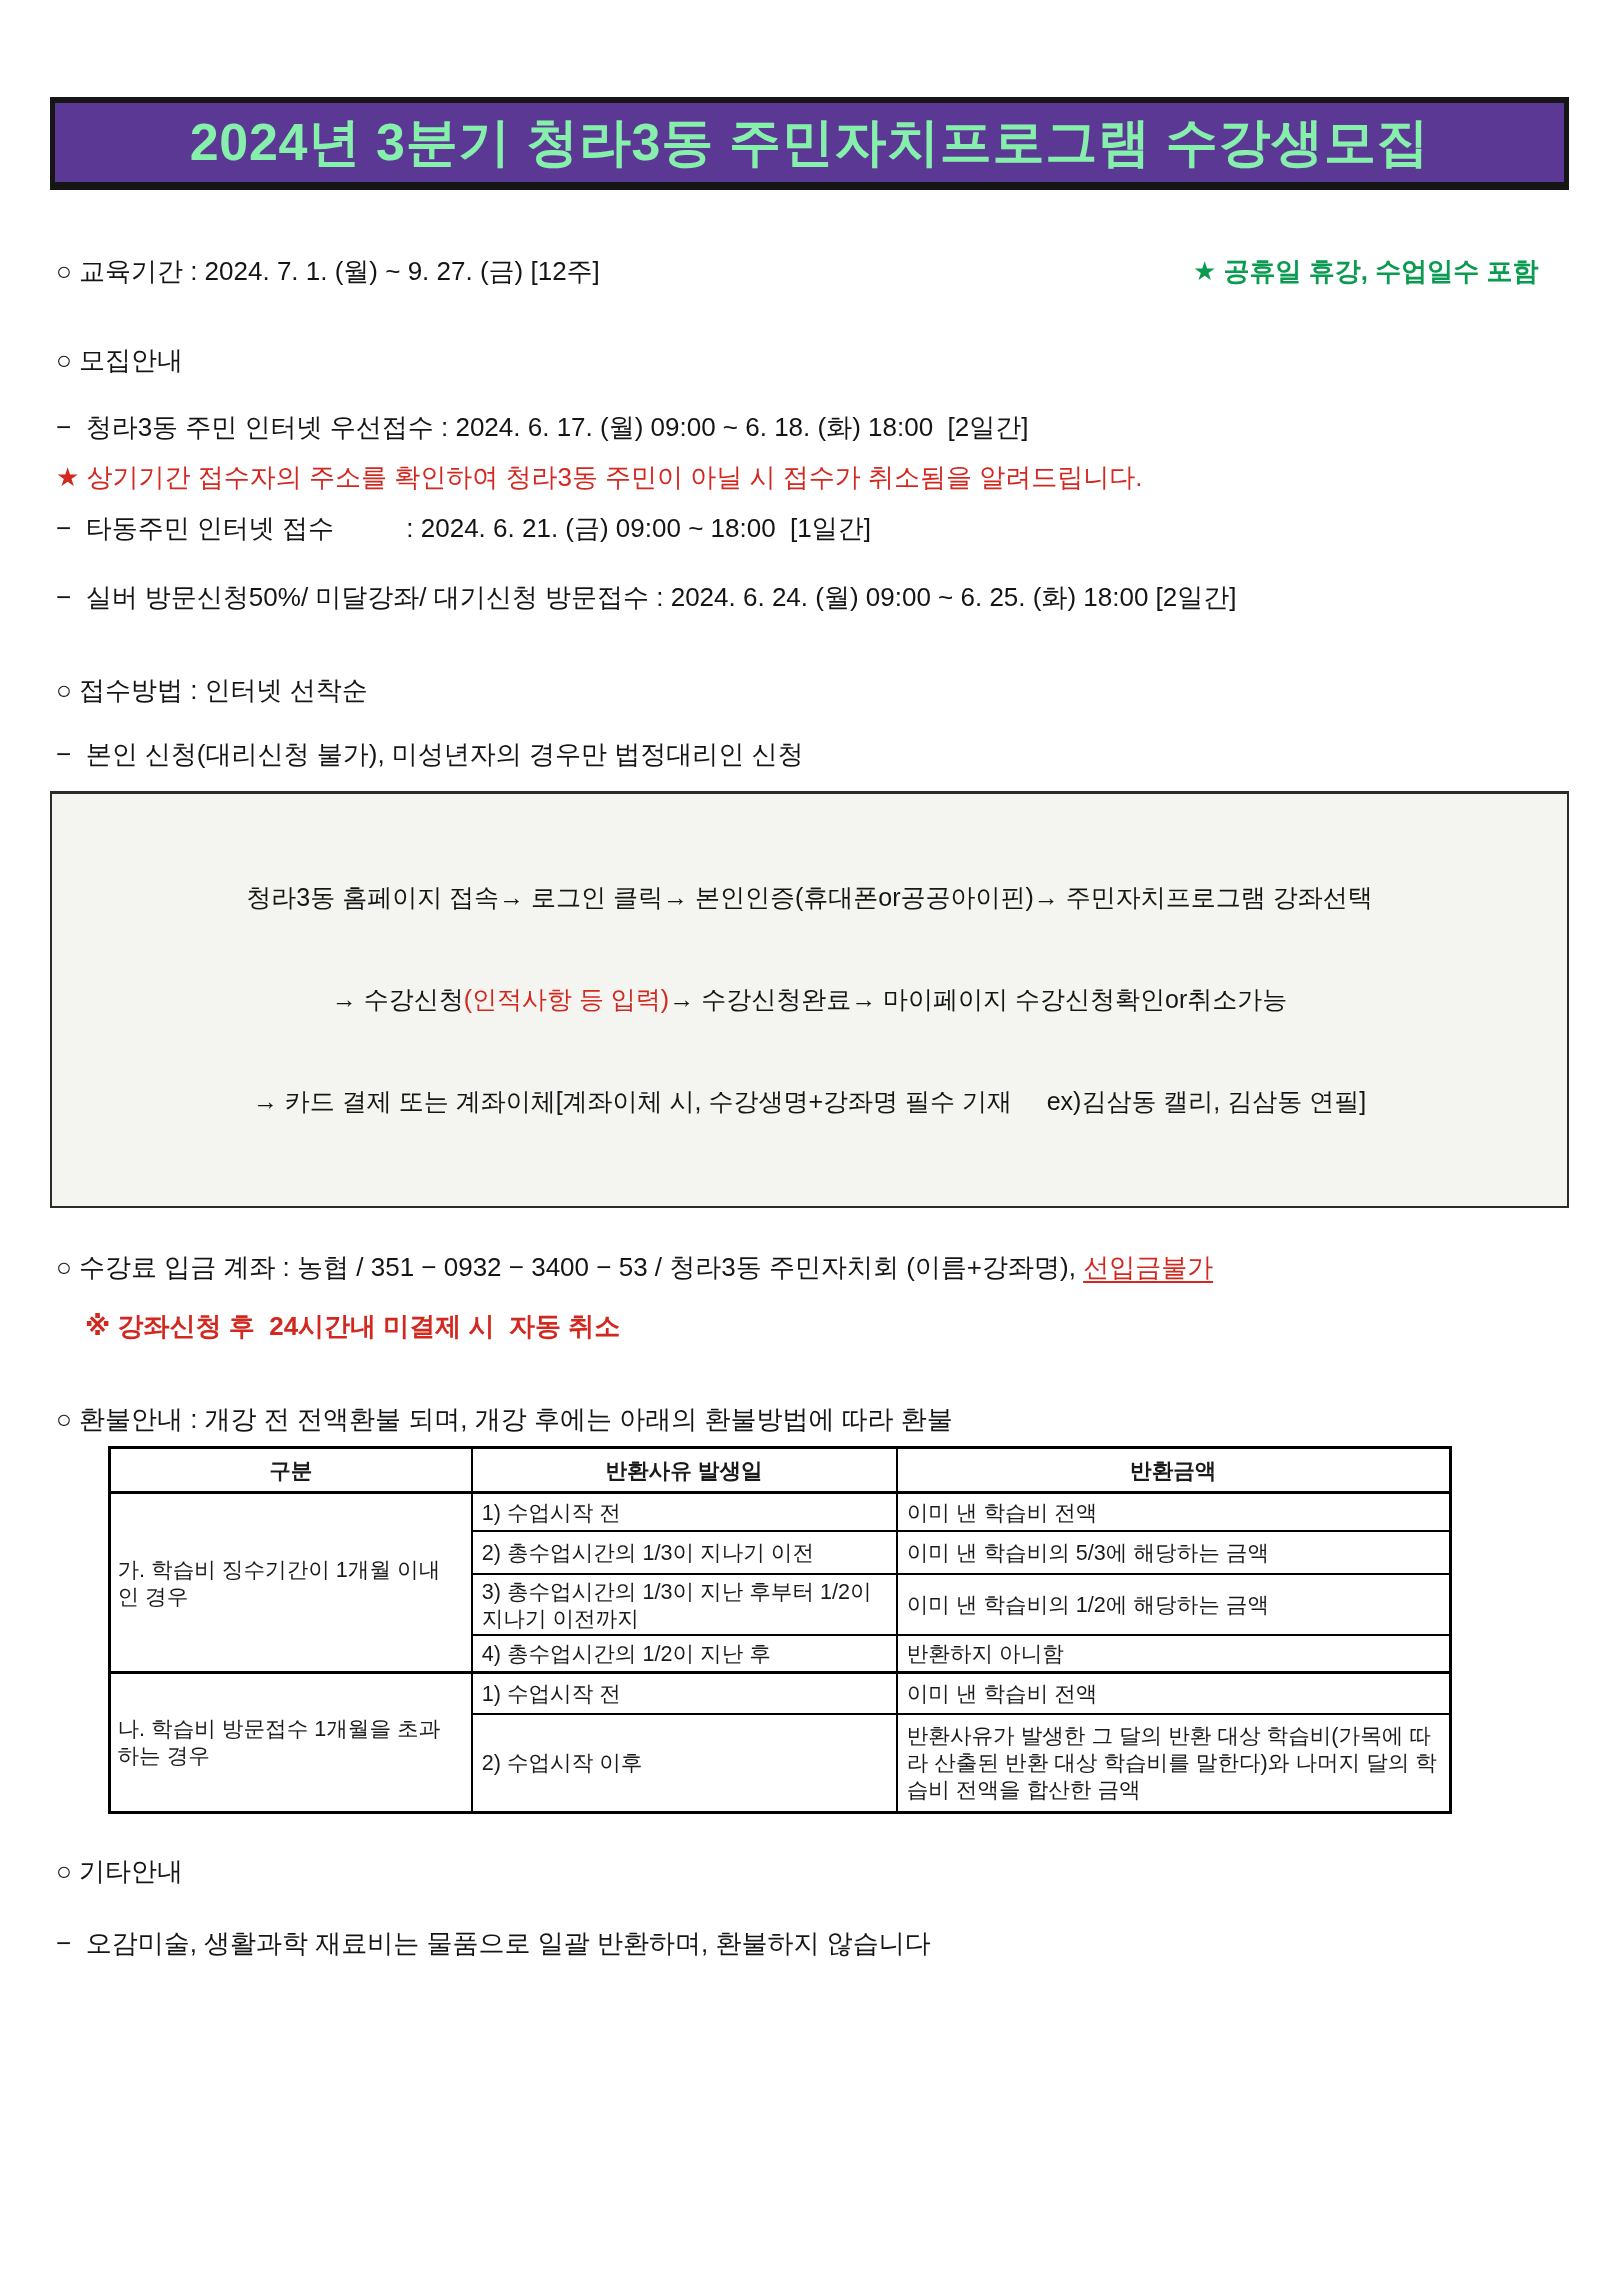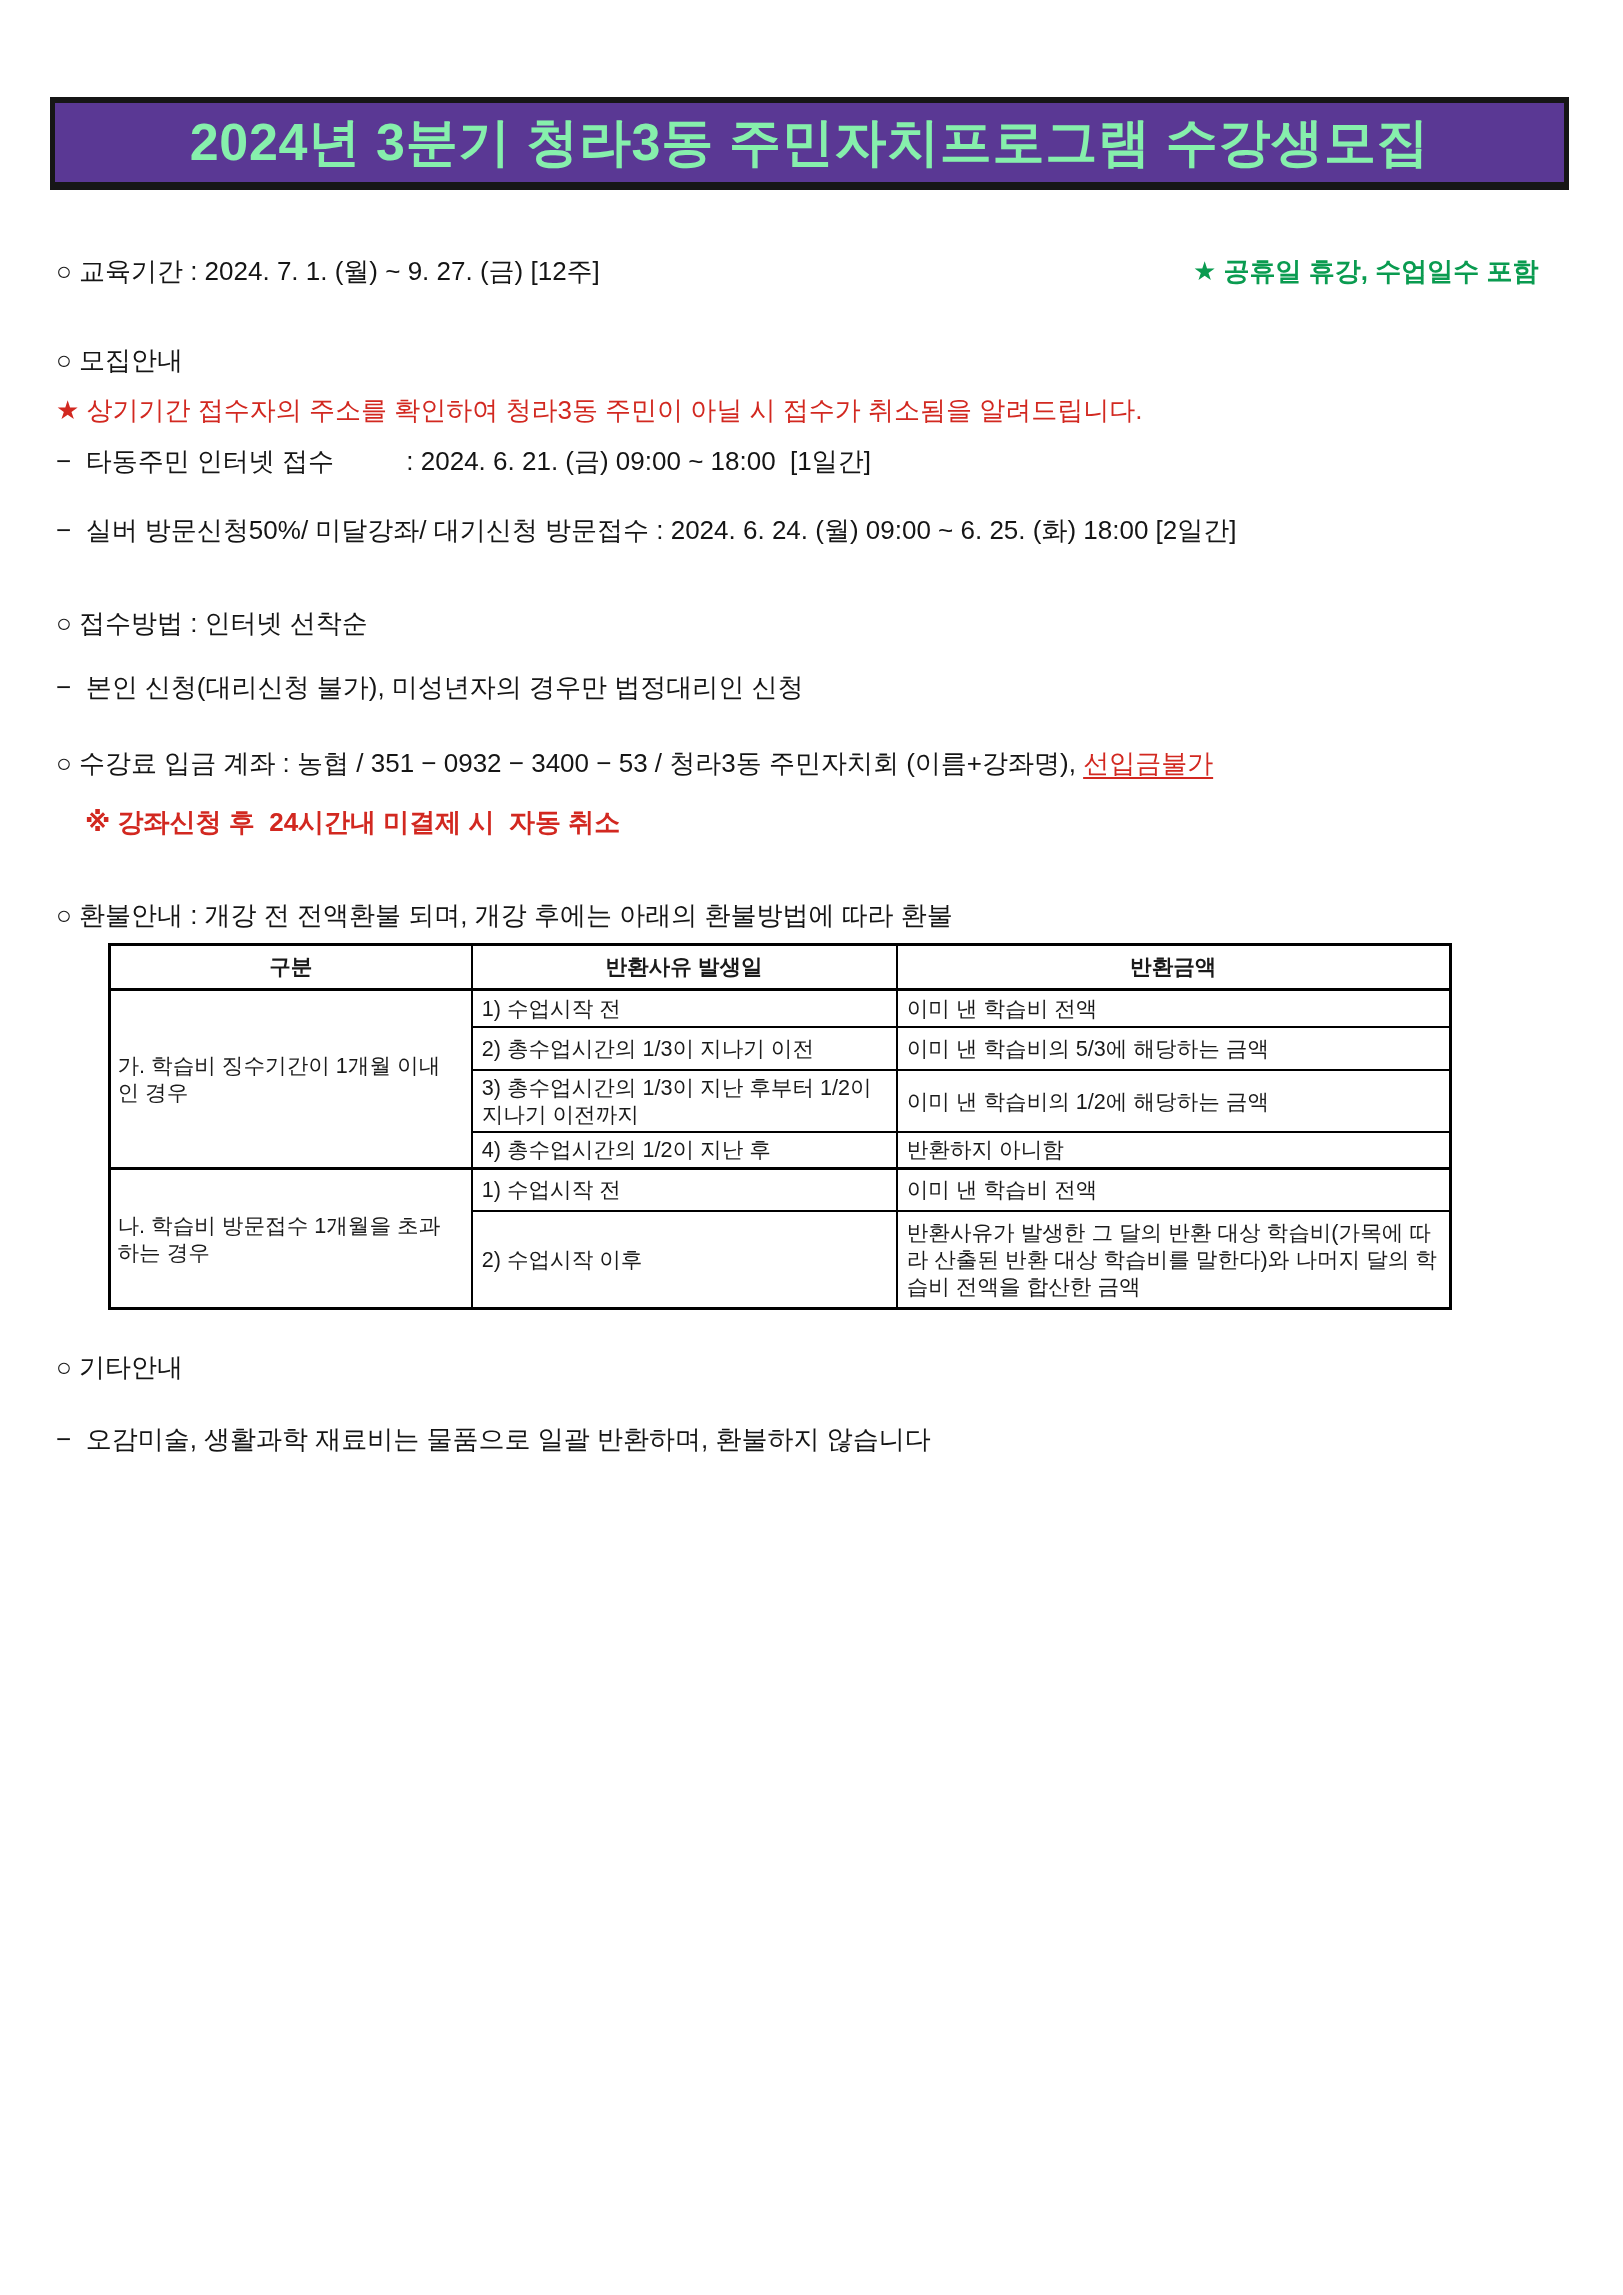--- a/index.html
+++ b/index.html
@@ -120,28 +120,34 @@
   <div class="banner">
     <span class="banner-text">2024년 3분기 청라3동 주민자치프로그램 수강생모집</span>
   </div>
 
   <div class="row r-edu">
     <span class="t">○ 교육기간 : 2024. 7. 1. (월) ~ 9. 27. (금) [12주]</span>
     <span class="t green">★ 공휴일 휴강, 수업일수 포함</span>
   </div>
 
   <div class="row r-recruit-title">○ 모집안내</div>
+  <div class="row r-item1">−  청라3동 주민 인터넷 우선접수 : 2024. 6. 17. (월) 09:00 ~ 6. 18. (화) 18:00  [2일간]</div>
   <div class="row r-redstar red">★ 상기기간 접수자의 주소를 확인하여 청라3동 주민이 아닐 시 접수가 취소됨을 알려드립니다.</div>
   <div class="row r-item2">−  타동주민 인터넷 접수          : 2024. 6. 21. (금) 09:00 ~ 18:00  [1일간]</div>
   <div class="row r-item3">−  실버 방문신청50%/ 미달강좌/ 대기신청 방문접수 : 2024. 6. 24. (월) 09:00 ~ 6. 25. (화) 18:00 [2일간]</div>
 
 
   <div class="row r-method-title">○ 접수방법 : 인터넷 선착순</div>
   <div class="row r-method-bullet">−  본인 신청(대리신청 불가), 미성년자의 경우만 법정대리인 신청</div>
 
+  <div class="proc-box">
+    <div>청라3동 홈페이지 접속→ 로그인 클릭→ 본인인증(휴대폰or공공아이핀)→ 주민자치프로그램 강좌선택</div>
+    <div><span>→ 수강신청</span><span class="red">(인적사항 등 입력)</span><span>→ 수강신청완료→ 마이페이지 수강신청확인or취소가능</span></div>
+    <div>→ 카드 결제 또는 계좌이체[계좌이체 시, 수강생명+강좌명 필수 기재     ex)김삼동 캘리, 김삼동 연필]</div>
+  </div>
 
   <div class="row r-pay"><span class="t">○ 수강료 입금 계좌 : 농협 / 351 − 0932 − 3400 − 53 / 청라3동 주민자치회 (이름+강좌명), </span><span class="t red-underline">선입금불가</span></div>
   <div class="row r-pay-note red">※ 강좌신청 후  24시간내 미결제 시  자동 취소</div>
 
   <div class="row r-refund-title">○ 환불안내 : 개강 전 전액환불 되며, 개강 후에는 아래의 환불방법에 따라 환불</div>
 
   <table class="refund-table">
     <colgroup>
         <col class="c1">
         <col class="c2">

